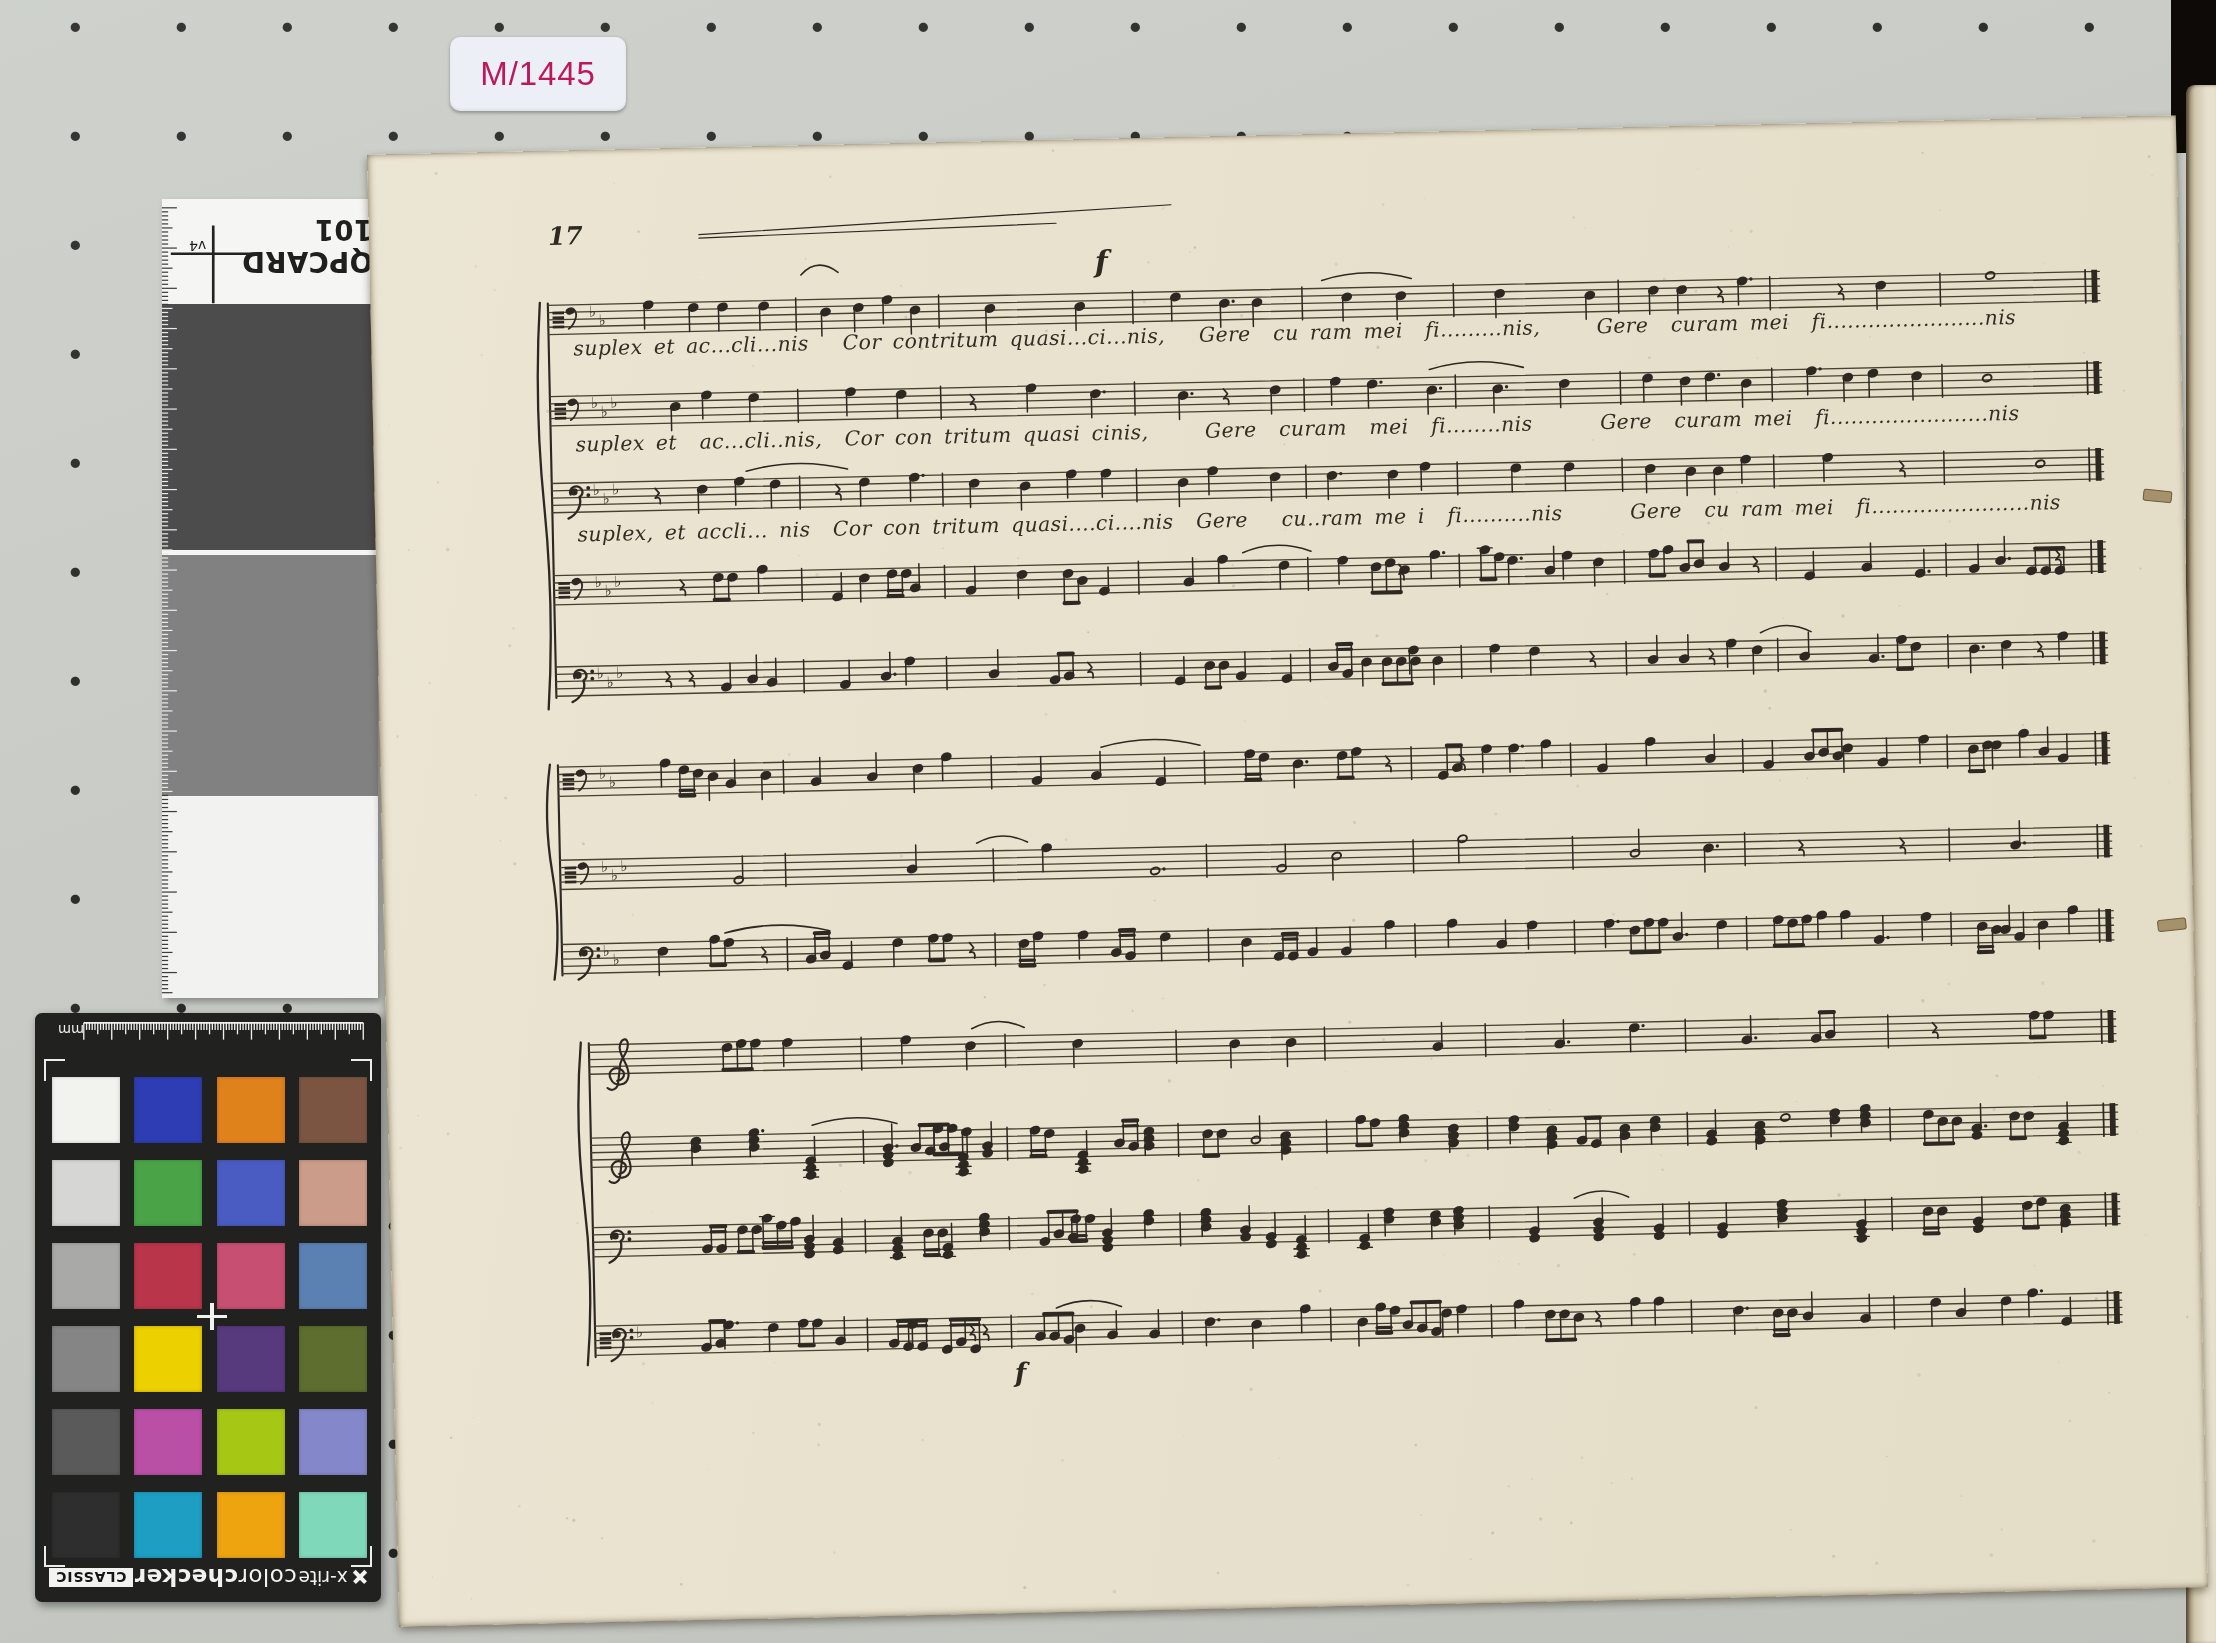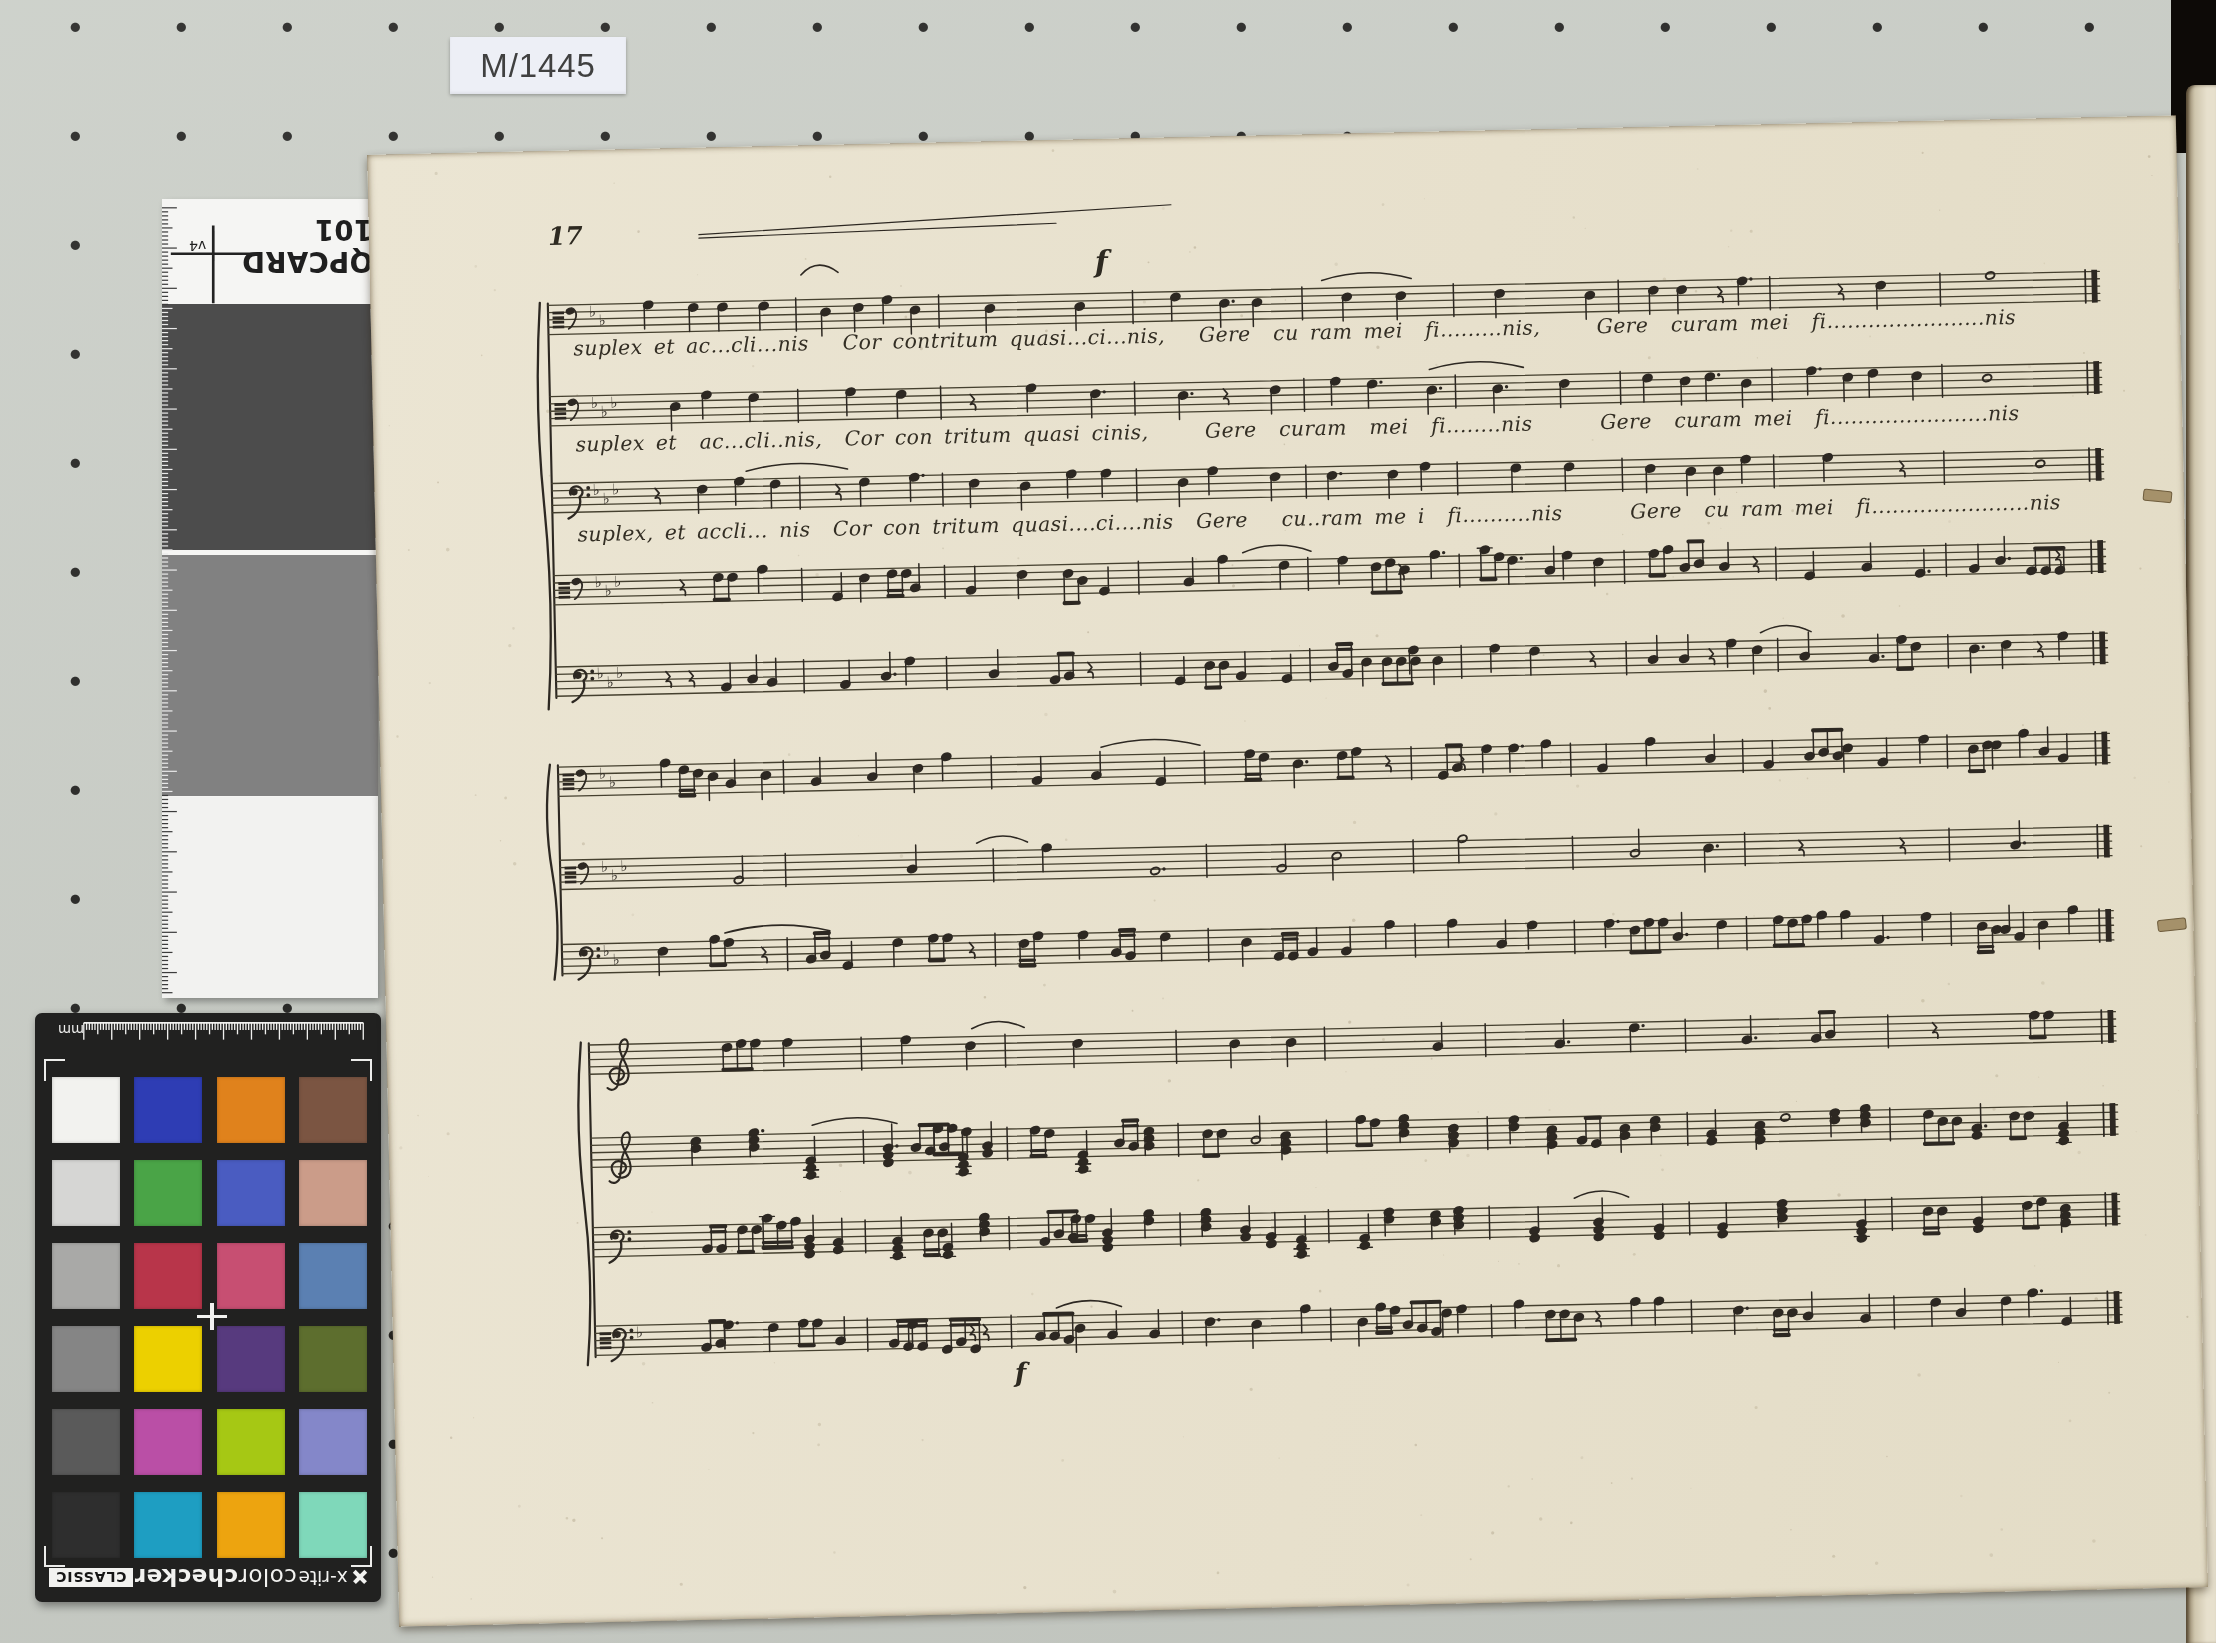--- a/index.html
+++ b/index.html
@@ -12,24 +12,24 @@
       linear-gradient(160deg, rgba(255,255,255,.10), rgba(0,0,0,.05)),
       radial-gradient(circle at 5.3px 5.3px, #20201e 4.1px, rgba(0,0,0,0) 5.1px);
     background-size:100% 100%, 106px 109px;
     background-position:0 0, 70px 22px;}
   
   #binding-black{position:absolute;left:2171px;top:0;width:46px;height:153px;background:#0d0a07;}
   #folio-strip{position:absolute;left:2186px;top:85px;width:30px;height:1559px;
     background:linear-gradient(90deg,#8d7f63,#cfc6ad 30%,#e7e0cd 70%);
     border-radius:8.9px 0 0 0;box-shadow:inset 2.7px 0 3.5px rgba(40,25,10,.55);}
   
-  #photo-label{position:absolute;left:450px;top:37px;width:176px;height:57px;
-    background:#edeff6;border-radius:0;box-shadow:0 1.8px 3.5px rgba(0,0,0,.30), inset 0 -1.8px 2.7px rgba(0,0,0,.06);
+  #photo-label{position:absolute;left:450px;top:37px;width:176px;height:74px;
+    background:#edeff6;border-radius:10px;box-shadow:0 1.8px 3.5px rgba(0,0,0,.30), inset 0 -1.8px 2.7px rgba(0,0,0,.06);
     display:flex;align-items:center;justify-content:center;
-    font-family:"Liberation Sans",sans-serif;font-size:33px;color:#404040;letter-spacing:0.9px;}
+    font-family:"Liberation Sans",sans-serif;font-size:33px;color:#be185d;letter-spacing:0.9px;}
   
   #qpcard{position:absolute;left:162px;top:199px;width:216px;height:799px;
     background:#f5f5f3;box-shadow:2.7px 3.5px 7px rgba(0,0,0,.35);}
   .qp-section{position:absolute;left:0;width:100%;}
   #qp-dark{top:105px;height:246px;background:#4c4c4c;}
   #qp-mid{top:356px;height:241px;background:#818181;}
   #qp-light{top:598px;height:201px;background:#f2f2f0;}
   #qp-brand{position:absolute;top:16px;left:26.6px;right:5.3px;height:62px;
     transform:rotate(180deg);display:flex;align-items:center;justify-content:flex-start;gap:7px;
     color:#1f1f1f;}

